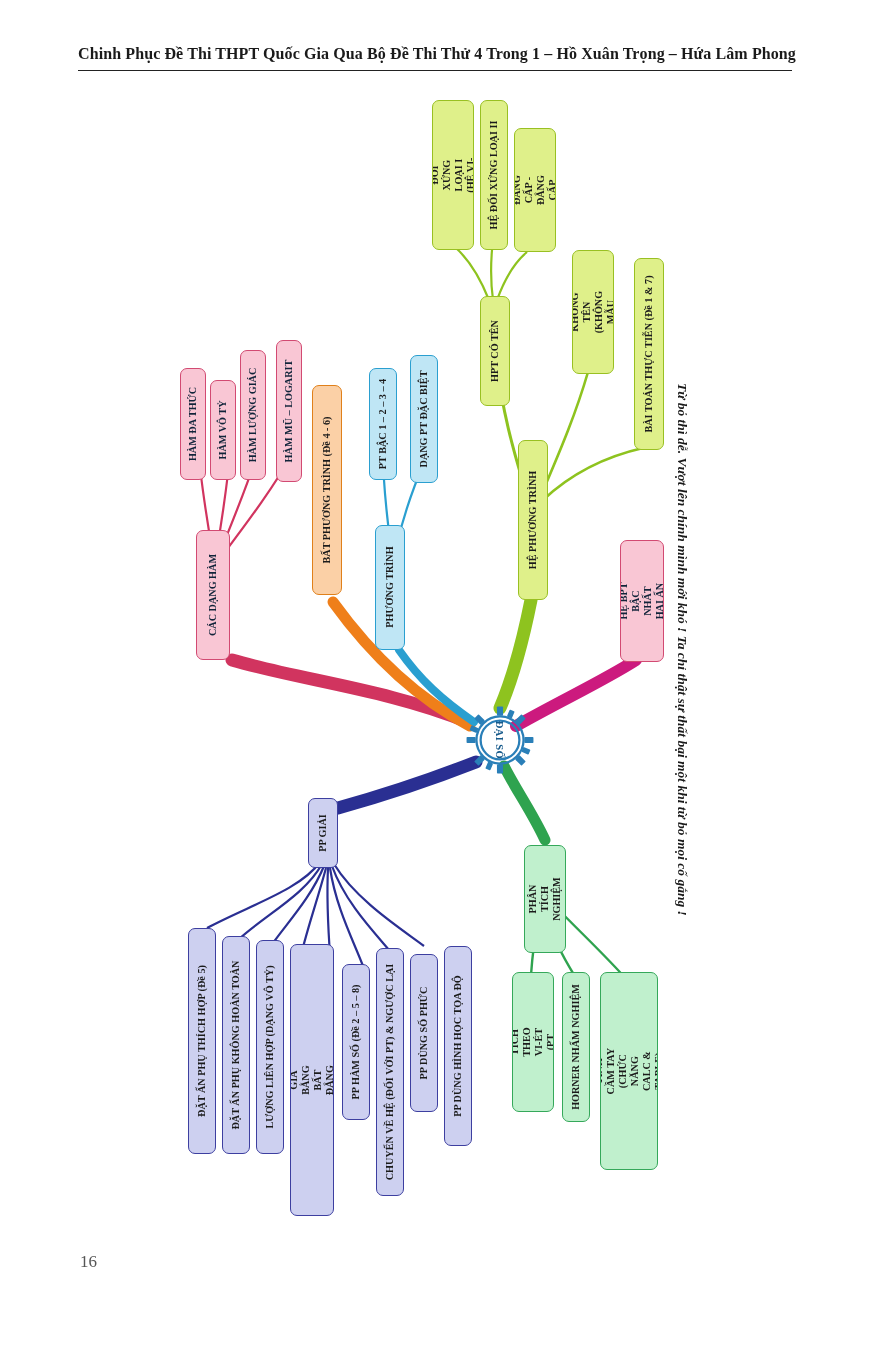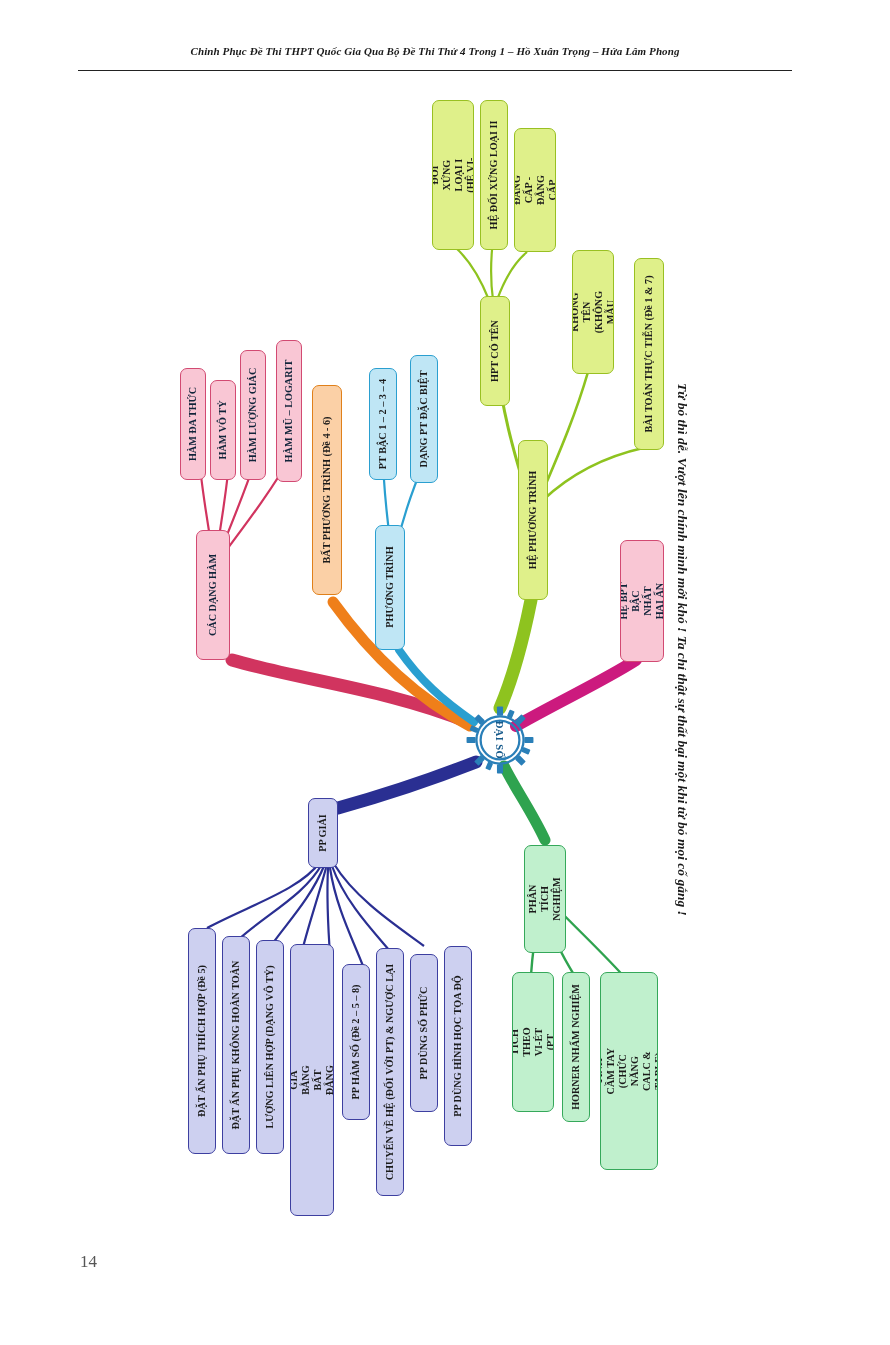--- a/index.html
+++ b/index.html
@@ -24,23 +24,22 @@
   }
 
   
   #header-title {
     position: absolute;
     left: 78px;
     top: 45px;
     width: 714px;
     text-align: center;
     font-family: "Liberation Serif", serif;
-    font-style: italic;
     font-weight: bold;
-    font-size: 11px;
+    font-size: 16px;
     color: #1a1a1a;
     letter-spacing: 0.1px;
     white-space: nowrap;
   }
   #header-rule {
     position: absolute;
     left: 78px;
     top: 70px;
     width: 714px;
     height: 1px;
@@ -318,15 +317,15 @@
   </div>
   <div class="node purple" style="left:410px; top:954px; width:28px; height:158px;">
     <span>PP DÙNG SỐ PHỨC</span>
   </div>
   <div class="node purple" style="left:444px; top:946px; width:28px; height:200px;">
     <span>PP DÙNG HÌNH HỌC TỌA ĐỘ</span>
   </div>
 
   <div id="side-quote">Từ bỏ thì dễ. Vượt lên chính mình mới khó ! Ta chỉ thật sự thất bại một khi từ bỏ mọi cố gắng !</div>
 
-  <div id="page-number">14</div>
+  <div id="page-number">16</div>
 
 </div>
 
 </body></html>

